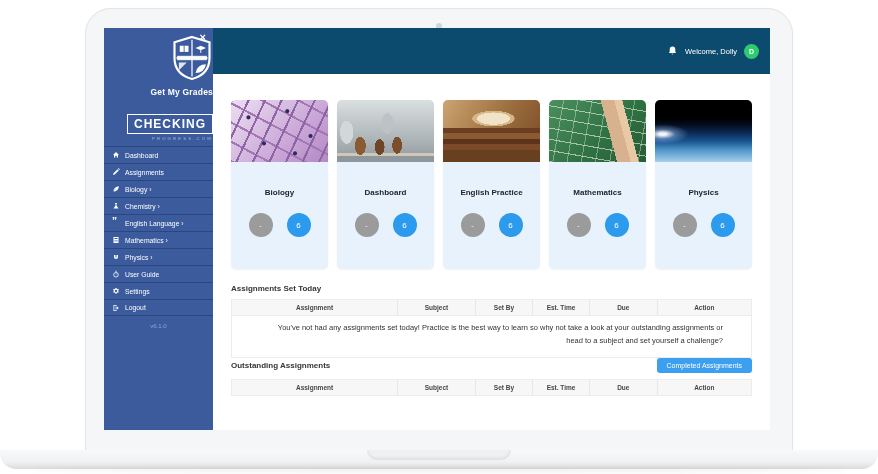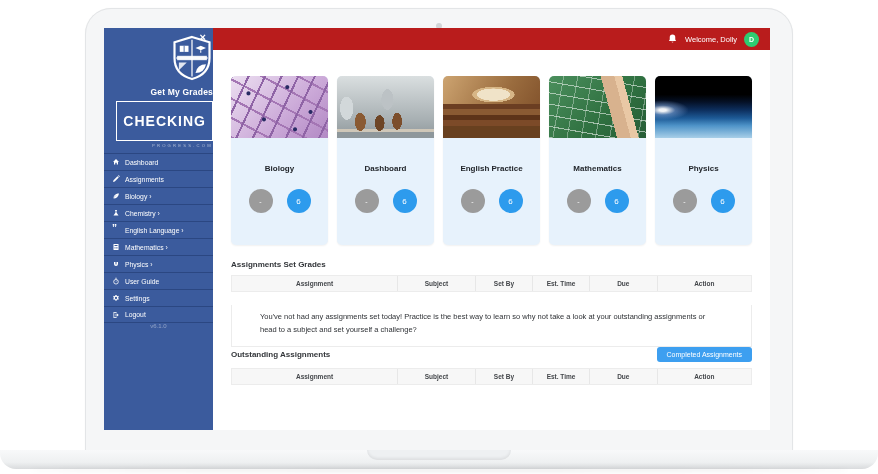--- a/index.html
+++ b/index.html
@@ -26,36 +26,36 @@
   
   .app { display: flex; width: 666px; height: 402px; }
   .sidebar { position: relative; width: 109px; flex-shrink: 0; background: #3b5b9d; color: #fff; }
   .main { flex: 1; display: flex; flex-direction: column; background: #fff; }
 
   
   .close-x { position: absolute; top: 4px; right: 7px; font-size: 11px; font-weight: bold;
              color: #fff; line-height: 1; cursor: pointer; }
   .brand { text-align: right; padding-top: 7px; }
   .brand-name { font-size: 8.5px; font-weight: bold; margin-top: 2px; letter-spacing: .2px; }
-  .brand-badge { display: inline-block; border: 1.5px solid #fff; padding: 11px 6px;
-                 font-size: 14px; font-weight: bold; letter-spacing: 1px; margin-top: 4px; }
+  .brand-badge { display: inline-block; border: 1.5px solid #fff; padding: 2px 6px;
+                 font-size: 12px; font-weight: bold; letter-spacing: 1px; margin-top: 17px; }
   .brand-sub { font-size: 4.2px; letter-spacing: 2.2px; color: rgba(255,255,255,.55); margin-top: 2px; }
   .nav { margin-top: 5px; }
   .nav-item { display: flex; align-items: center; gap: 5px; height: 17px; padding-left: 8px;
               border-top: 1px solid rgba(15,35,80,.35); cursor: pointer; }
   .nav-item:last-child { border-bottom: 1px solid rgba(15,35,80,.35); }
   .nav-icon { width: 8px; height: 8px; display: inline-flex; }
   .nav-icon svg { width: 8px; height: 8px; fill: #fff; }
   .nav-icon .qt { font-size: 10px; font-weight: bold; line-height: 5px; color: #fff; }
   .nav-label { font-size: 6.8px; color: #fff; white-space: nowrap; }
   .version { position: absolute; top: 295px; width: 100%; text-align: center;
              font-size: 6px; color: rgba(255,255,255,.42); }
 
   
-  .topbar { height: 22px; background: #b91c1c; display: flex; align-items: center;
+  .topbar { height: 46px; background: #0c4a6e; display: flex; align-items: center;
             justify-content: flex-end; gap: 7px; padding-right: 11px; flex-shrink: 0; }
   .bell { width: 11px; height: 12px; display: inline-flex; cursor: pointer; }
   .bell svg { width: 11px; height: 12px; fill: #fff; }
   .welcome { font-size: 7.5px; color: #fff; }
   .avatar { width: 15px; height: 15px; border-radius: 50%; background: #2ecc71; color: #fff;
             font-size: 7px; font-weight: bold; display: flex; align-items: center;
             justify-content: center; cursor: pointer; }
 
   
   .content { flex: 1; padding: 12px 18px 0; overflow: hidden; }
@@ -104,21 +104,21 @@
   .circle.grade { background: #9b9b9b; font-size: 7px; }
   .circle.count { background: #2d9bed; }
 
   .section-title { font-size: 8px; font-weight: bold; color: #33363a; }
   .sec1-title { margin-top: 15px; }
   .thead { display: flex; background: #f7f7f7; border: 1px solid #ececec; margin-top: 6px; }
   .th { font-size: 6.5px; font-weight: bold; color: #44474b; text-align: center;
         padding: 4px 0; border-right: 1px solid #e7e7e7; }
   .th:last-child { border-right: none; }
   .empty-msg { border: 1px solid #ececec; border-top: none; padding: 6px 28px 9px;
-               font-size: 7.5px; color: #2f3236; text-align: left; line-height: 1.7; margin-top: 13px; }
+               font-size: 7.5px; color: #2f3236; text-align: right; line-height: 1.7; }
   .outstanding-bar { display: flex; justify-content: space-between; align-items: center; }
   .btn-completed { background: #3d9ff0; color: #fff; border: none; border-radius: 3px;
                    font-size: 7px; font-family: "Liberation Sans", sans-serif;
                    padding: 4px 10px; cursor: pointer; }
 </style>
 </head>
 <body>
 
 <div class="stage">
   <div class="bezel">
@@ -304,21 +304,21 @@
     <div class="card-body">
       <div class="card-title">Physics</div>
       <div class="badges">
         <span class="circle grade">-</span>
         <span class="circle count">6</span>
       </div>
     </div>
   </div>
 </div>
 
-            <div class="section-title sec1-title">Assignments Set Grades</div>
+            <div class="section-title sec1-title">Assignments Set Today</div>
             <div class="thead">
                 <div class="th" style="width: 32%;">Assignment</div>
                 <div class="th" style="width: 15%;">Subject</div>
                 <div class="th" style="width: 11%;">Set By</div>
                 <div class="th" style="width: 11%;">Est. Time</div>
                 <div class="th" style="width: 13%;">Due</div>
                 <div class="th" style="width: 18%;">Action</div>
               </div>
             <div class="empty-msg">You've not had any assignments set today! Practice is the best way to learn so why not take a look at your outstanding assignments or head to a subject and set yourself a challenge?</div>
 

